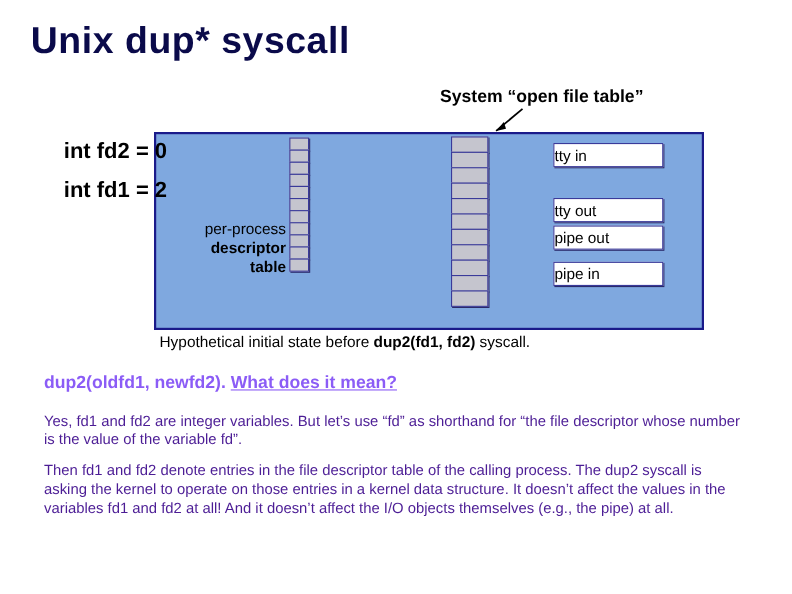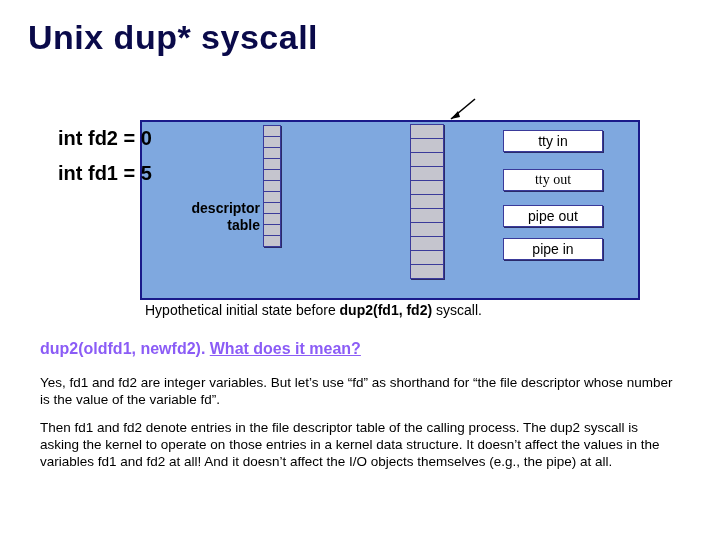--- a/index.html
+++ b/index.html
@@ -109,26 +109,25 @@
   
   .rb {
     position: absolute;
     left: 503px;
     width: 100px;
     height: 22px;
     background: #fff;
     border: 1px solid #3a3a9a;
     box-shadow: 1px 1px 0 #2a2a6a;
     font-size: 14px;
-    text-align: center;
     line-height: 20px;
     box-sizing: border-box;
   }
   .rb.tty-in   { top: 130px; }
-  .rb.tty-out  { top: 169px; font-family: Liberation Serif, serif; }
+  .rb.tty-out  { top: 180px; }
   .rb.pipe-out { top: 205px; }
   .rb.pipe-in  { top: 238px; }
 
   .caption {
     position: absolute;
     left: 145px;
     top: 302px;
     font-size: 14px;
   }
   .caption .b { font-weight: bold; }
@@ -142,44 +141,46 @@
     color: #8b5cf6;
   }
   .q .u { text-decoration: underline; }
 
   .para {
     position: absolute;
     left: 40px;
     width: 640px;
     font-size: 13.5px;
     line-height: 1.25;
-    color: #000000;
+    color: #4c1d95;
   }
   .para1 { top: 375px; }
   .para2 { top: 420px; }
   .b { font-weight: normal; }
 </style>
 </head>
 <body>
 
 <div class="slide">
 
   <div class="title">Unix dup* syscall</div>
 
+  <div class="oft-label">System “open file table”</div>
   <svg class="arrow-svg" viewBox="0 0 40 28">
     <line x1="30" y1="2" x2="6" y2="22" stroke="#000" stroke-width="1.6"></line>
     <polygon points="6,22 13,14 15,20" fill="#000"></polygon>
   </svg>
 
   <div class="diagram"></div>
 
   <div class="fd2-label">int fd2 = 0</div>
-  <div class="fd1-label">int fd1 = 5</div>
+  <div class="fd1-label">int fd1 = 2</div>
 
   <div class="ppdt">
+    <div class="l1">per-process</div>
     <div class="l2">descriptor</div>
     <div class="l3">table</div>
   </div>
 
   <div class="ppd-table">
     <div class="cell sh"></div>
     <div class="cell sh"></div>
     <div class="cell sh"></div>
     <div class="cell sh"></div>
     <div class="cell sh"></div>

